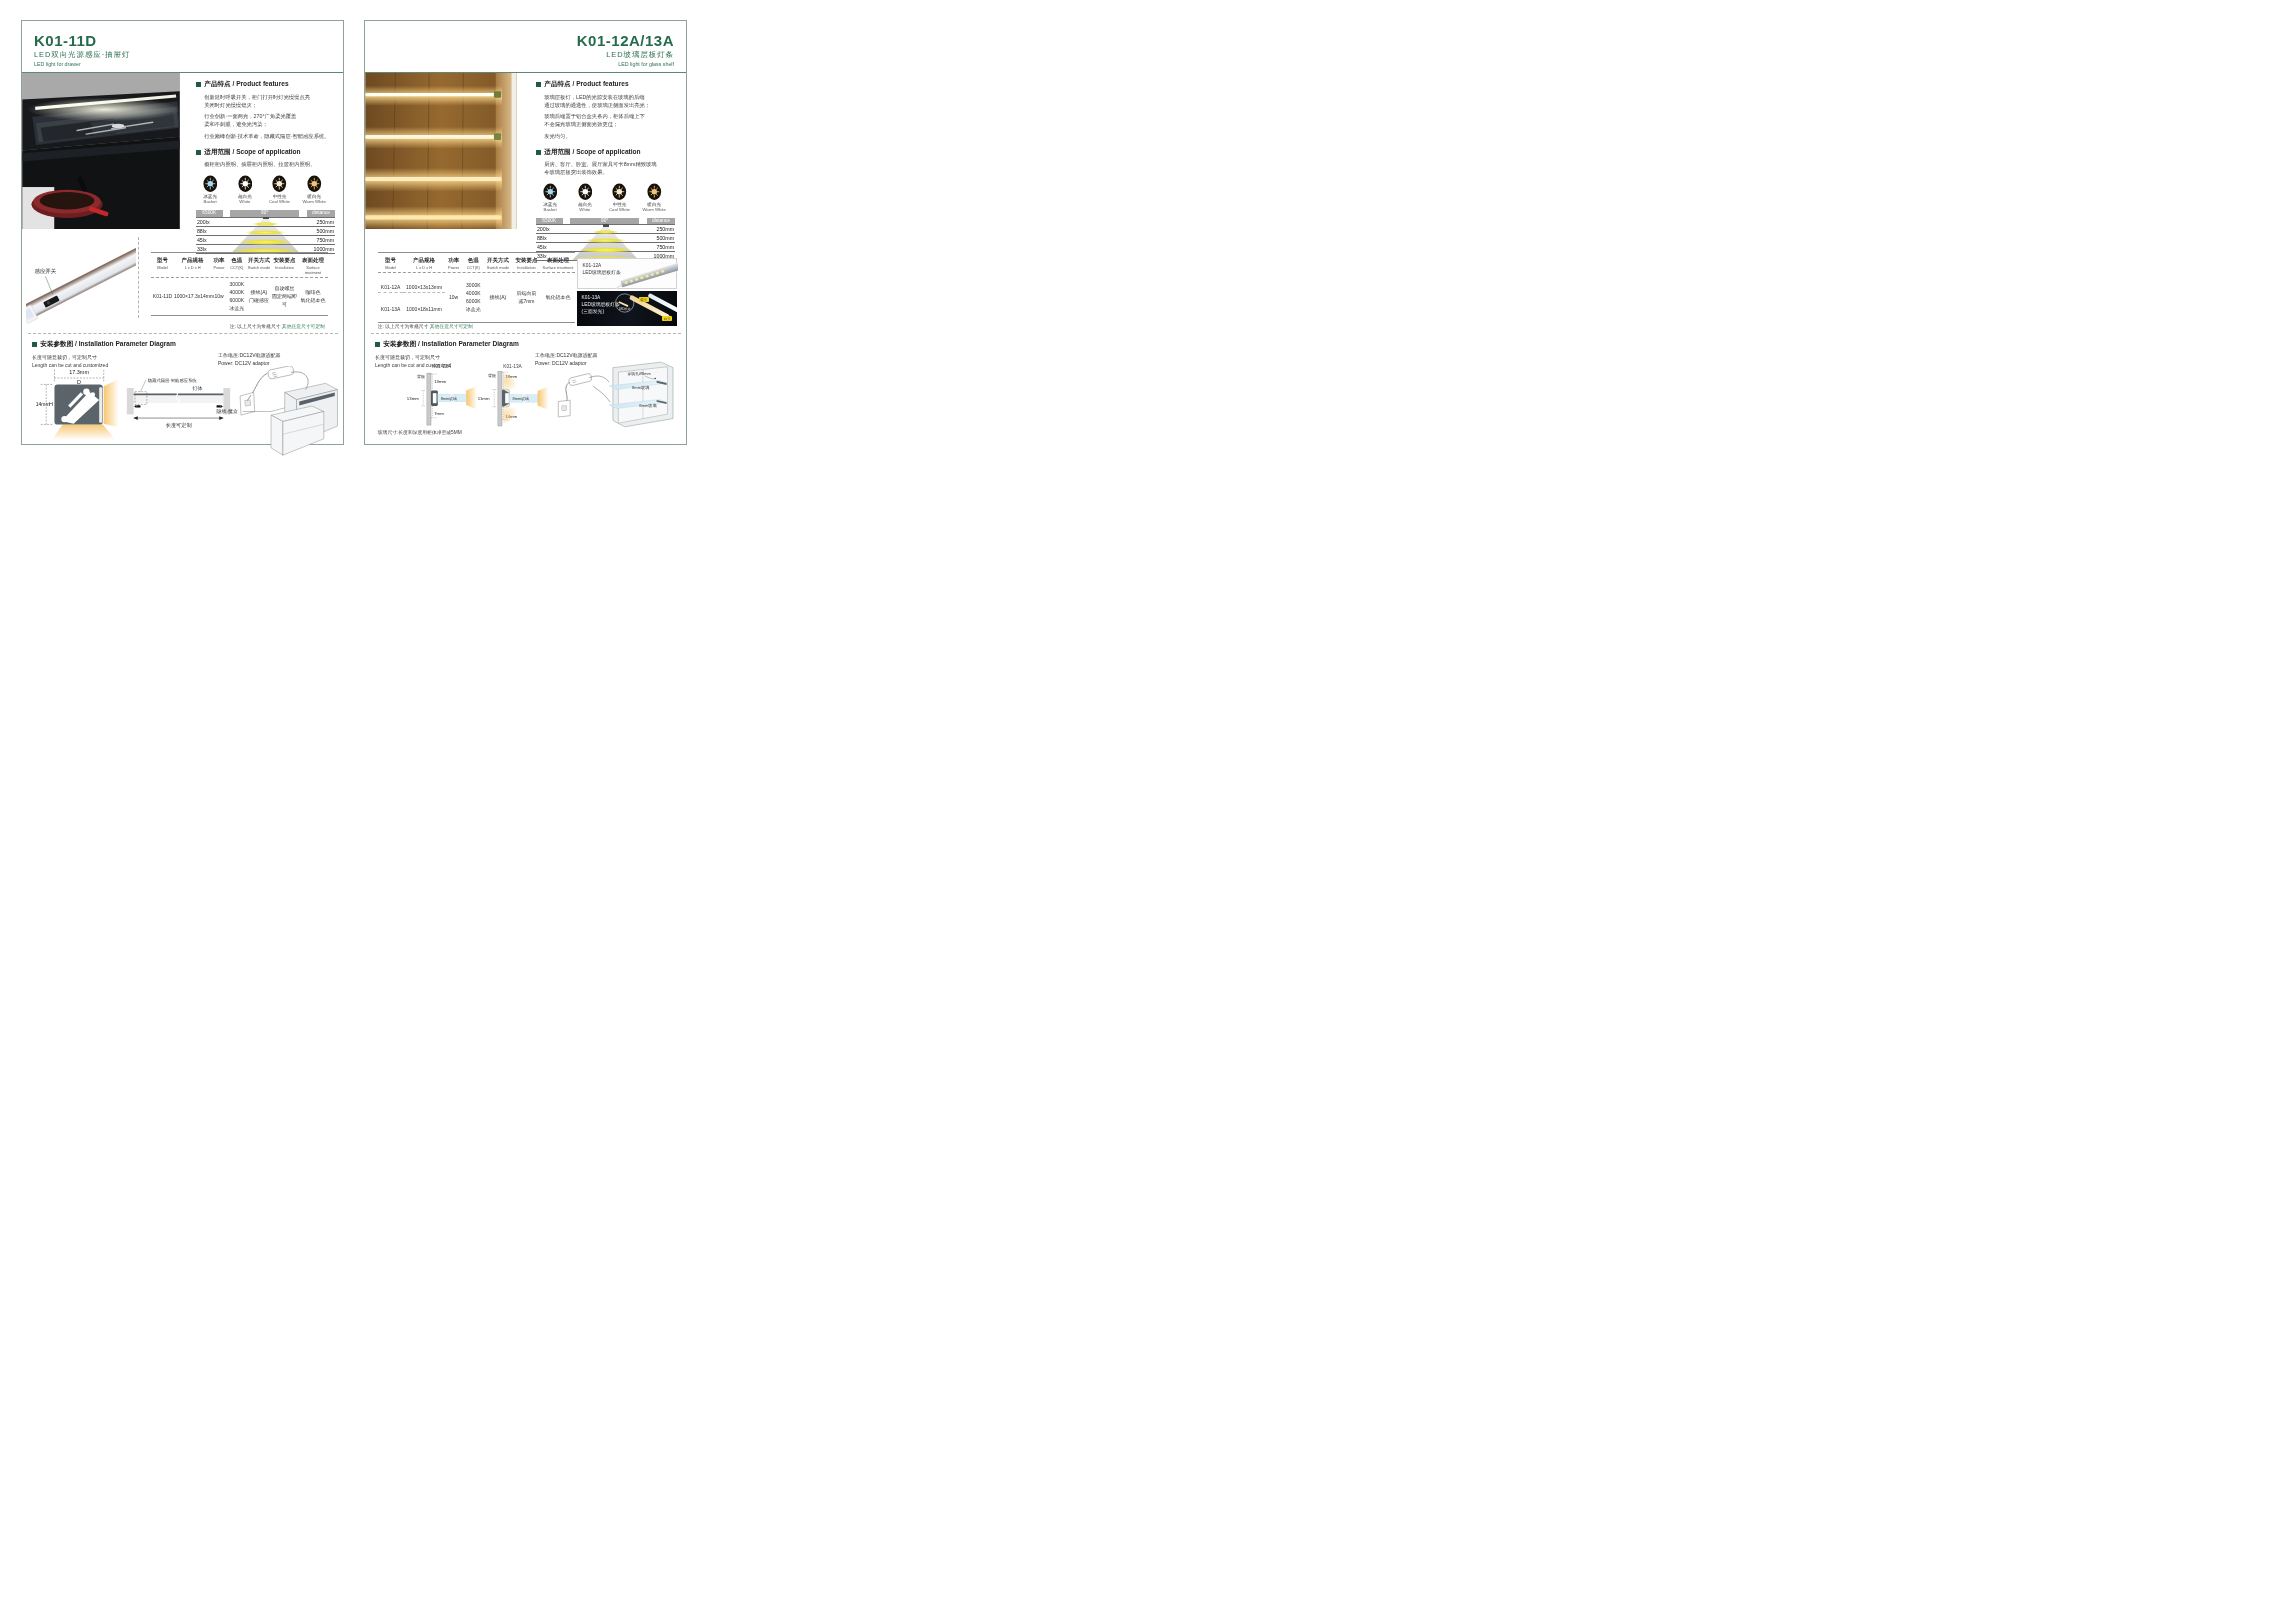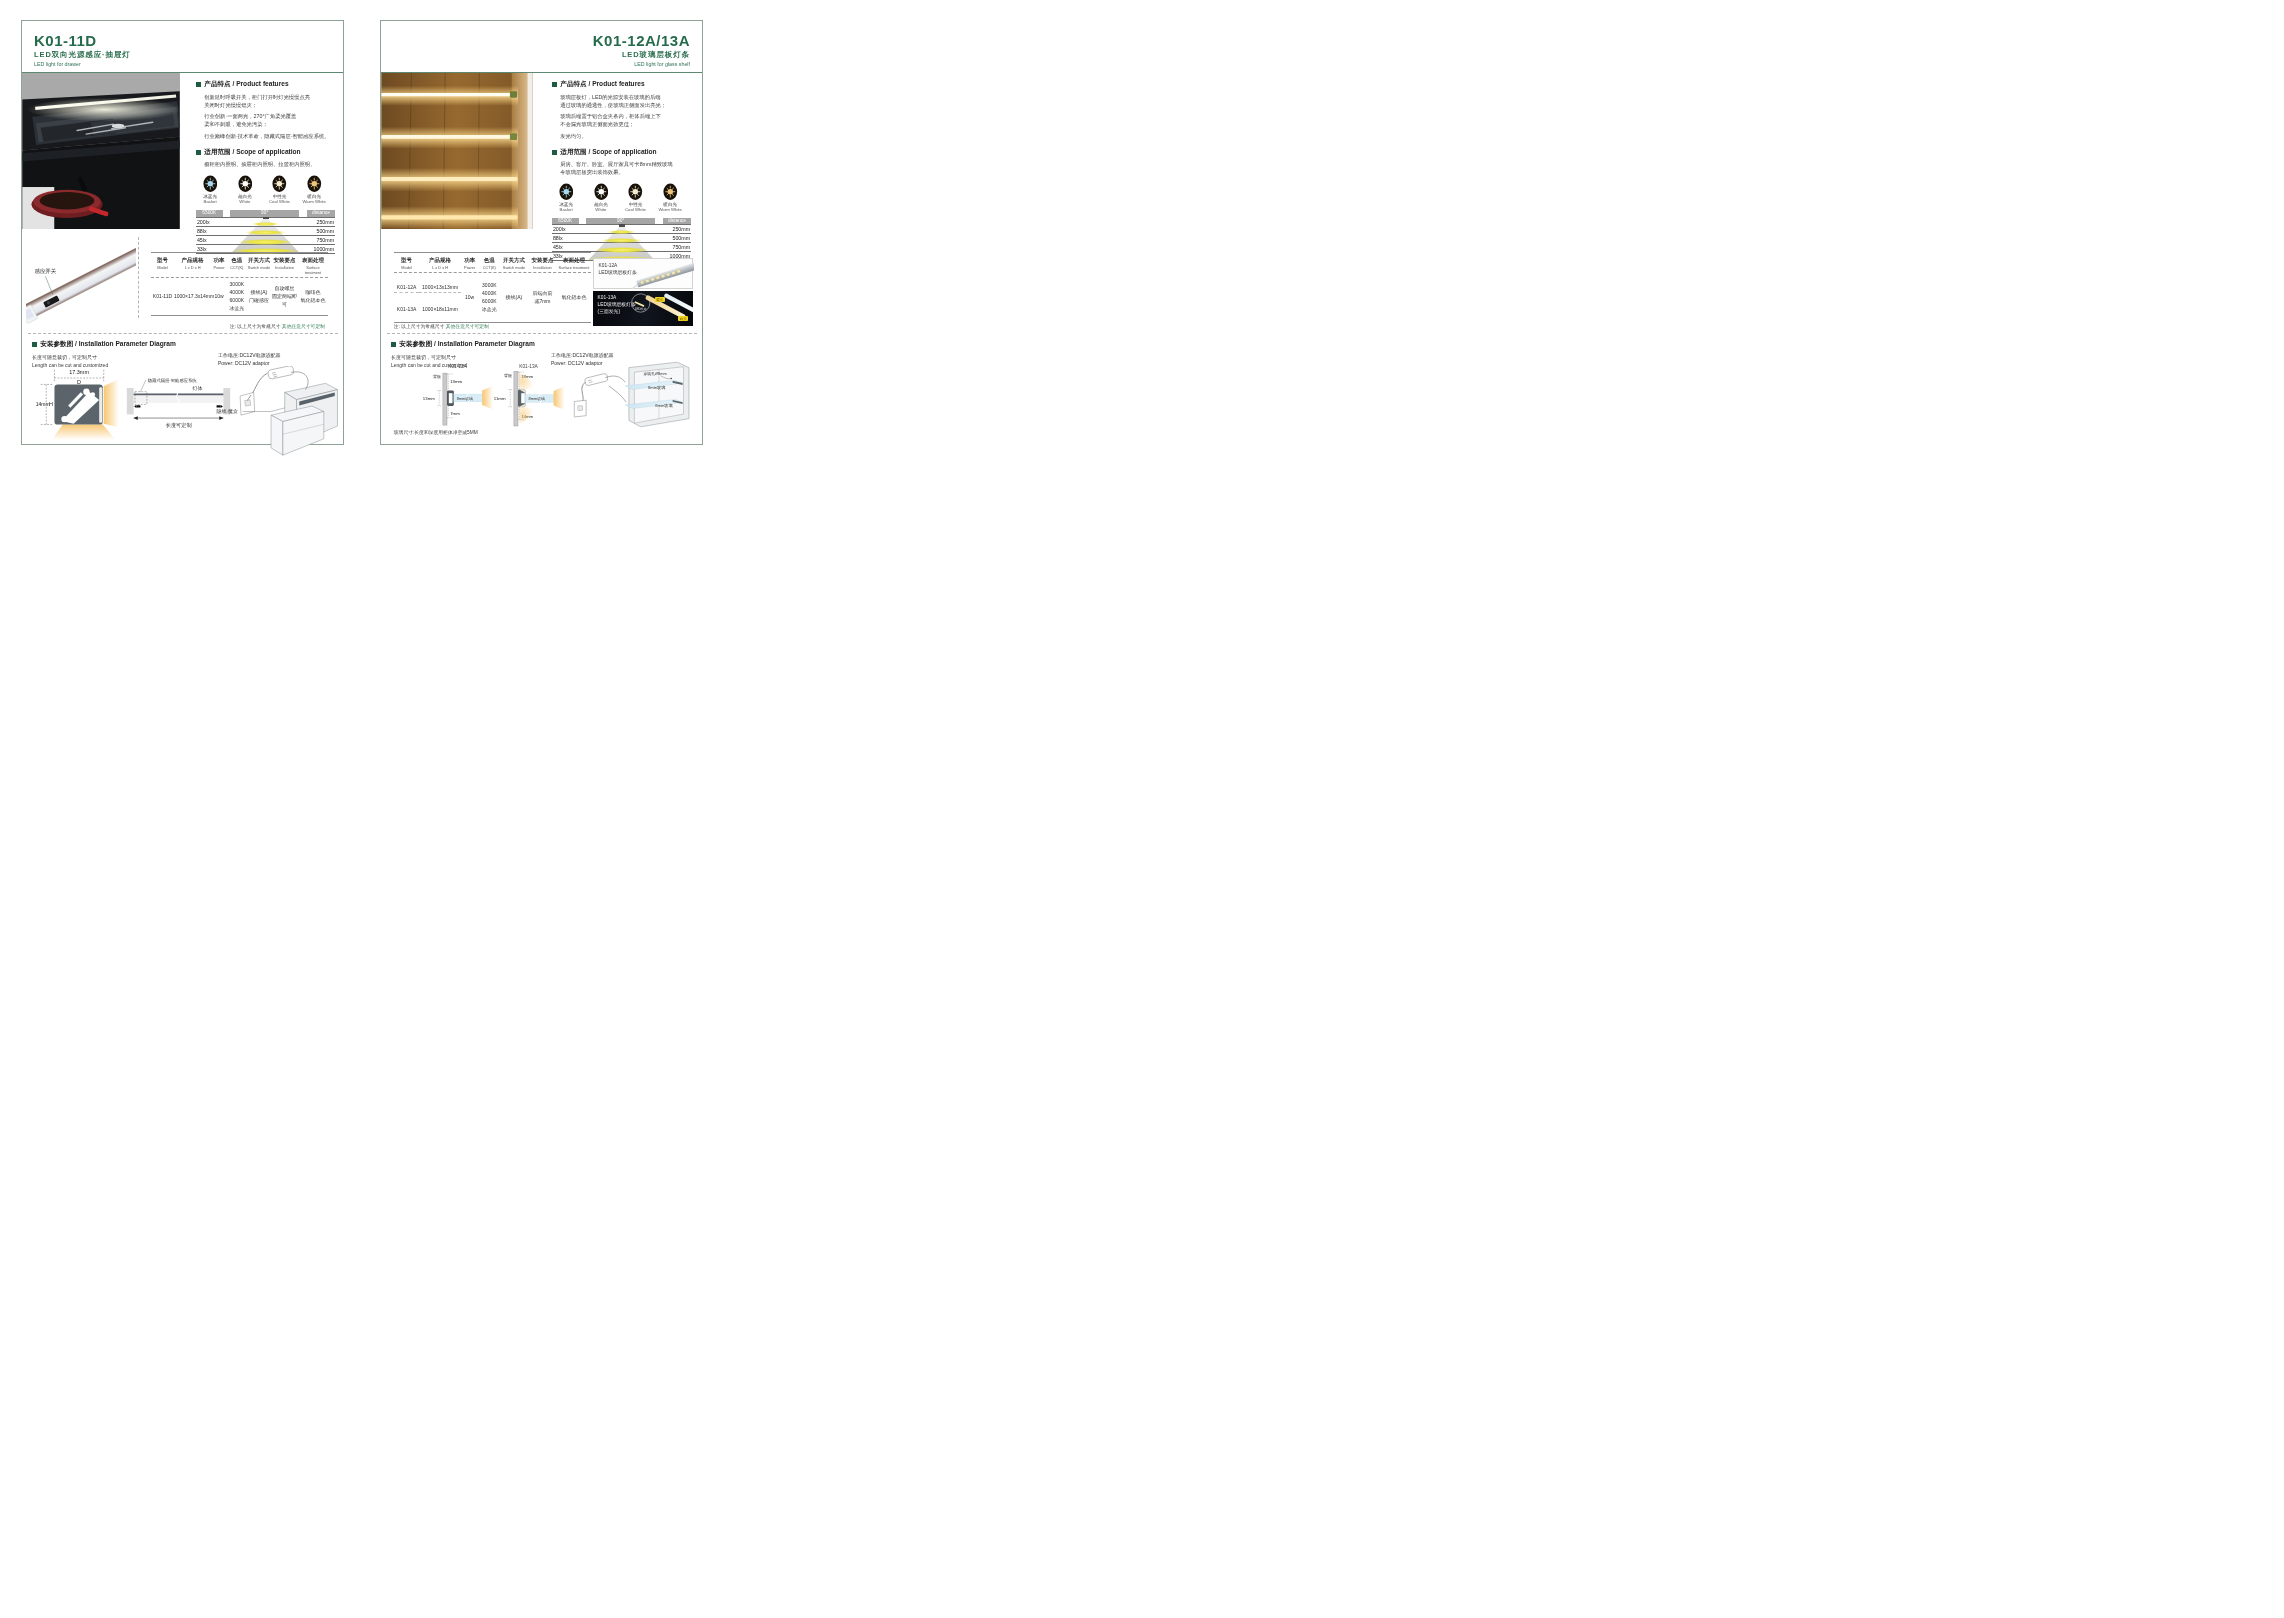--- a/index.html
+++ b/index.html
@@ -2,28 +2,28 @@
 <html style="font-size:7.3px"><head>
 <meta charset="utf-8">
 <style>
   * { margin:0; padding:0; box-sizing:border-box; }
   html,body { background:#ffffff; font-family:"Liberation Sans","DejaVu Sans",sans-serif; }
   body { width:714px; height:465px; position:relative; overflow:hidden; color:#333; }
 
   .page-card { position:absolute; top:20px; width:323px; height:425px; background:#fff;
                border:0.5px solid #8ea396; }
   #page-left { left:21px; }
-  #page-right { left:380px; }
+  #page-right { left:364px; }
 
   
   .hdr { position:absolute; left:0; right:0; top:0; height:52px; border-bottom:0.5px solid #5d8871; padding-top:12px; }
   .hdr.l { padding-left:12px; text-align:left; }
   .hdr.r { padding-right:12px; text-align:right; }
   .model-title { font-size:15px; font-weight:bold; color:#266b4c; letter-spacing:0.5px; line-height:1.05; }
-  .cn-title { font-size:7.5px; font-weight:bold; color:#2b6e4f; letter-spacing:0.9px; margin-top:1.4px; }
+  .cn-title { font-size:7.5px; font-weight:normal; color:#2b6e4f; letter-spacing:0.9px; margin-top:1.4px; }
   .en-title { font-size:5.3px; color:#2f7155; margin-top:0.9px; }
 
   
   .hero { position:absolute; top:52px; left:0; overflow:hidden; }
   #page-left .hero { width:158px; height:156px; }
   #page-right .hero { width:152px; height:156px; }
 
   
   .feat-col { position:absolute; top:59px; }
   #page-left .feat-col { left:174px; width:141px; }

